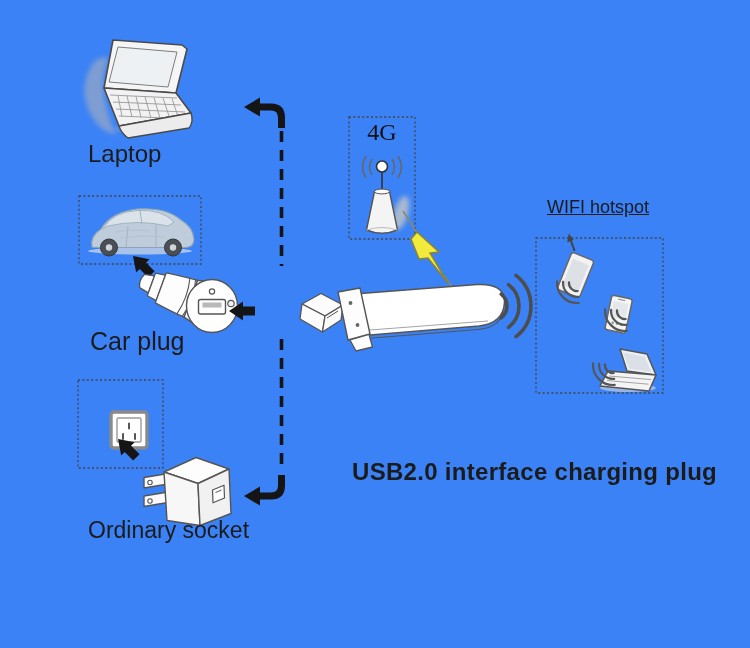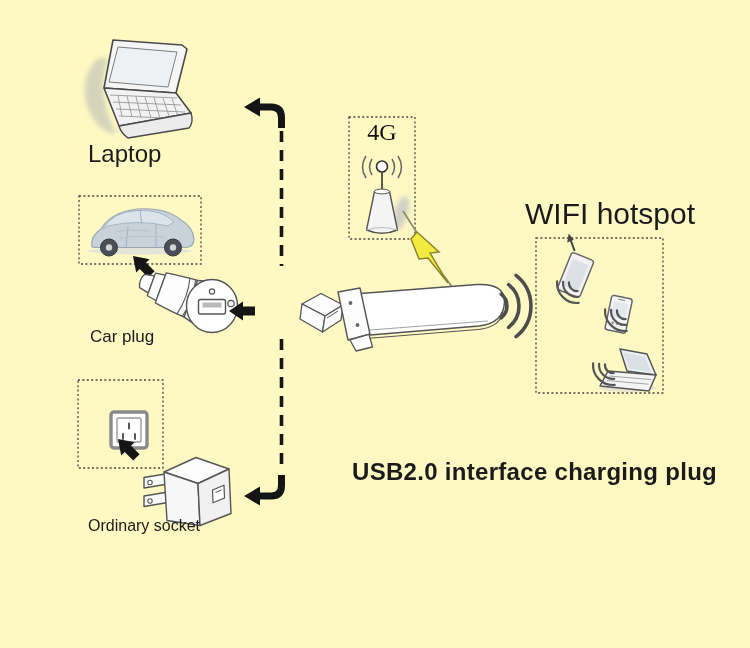--- a/index.html
+++ b/index.html
@@ -1,33 +1,33 @@
 <!DOCTYPE html>
 <html><head>
 <meta charset="utf-8">
 <style>
   html,body{margin:0;padding:0;background:#ffffff;}
   #stage{
     position:relative;
     width:750px;height:648px;
-    background:#fef9c3;
+    background:#3b82f6;
     overflow:hidden;
     font-family:"Liberation Sans", sans-serif;
   }
   #art{position:absolute;left:0;top:0;}
   .label{
     position:absolute;
     color:#1b1b1b;
     white-space:nowrap;
     font-family:"Liberation Sans", sans-serif;
   }
   #lbl-laptop  {left:88px;  top:140px; font-size:24px;}
-  #lbl-carplug {left:90px;  top:327px; font-size:17px;}
-  #lbl-socket  {left:88px;  top:517px; font-size:16px;}
-  #lbl-wifi    {left:525px; top:197px; font-size:30px;}
+  #lbl-carplug {left:90px;  top:327px; font-size:25px;}
+  #lbl-socket  {left:88px;  top:517px; font-size:23px;}
+  #lbl-wifi    {left:547px; top:197px; font-size:18px;text-decoration:underline;}
   #lbl-usb     {left:352px; top:458px; font-size:24px; font-weight:bold; letter-spacing:.3px;}
   #lbl-4g{
     left:349px; top:119px; width:66px; text-align:center;
     font-family:"Liberation Serif", serif; font-size:24px; color:#111;
   }
 </style>
 </head>
 <body>
 
 <div id="stage">

